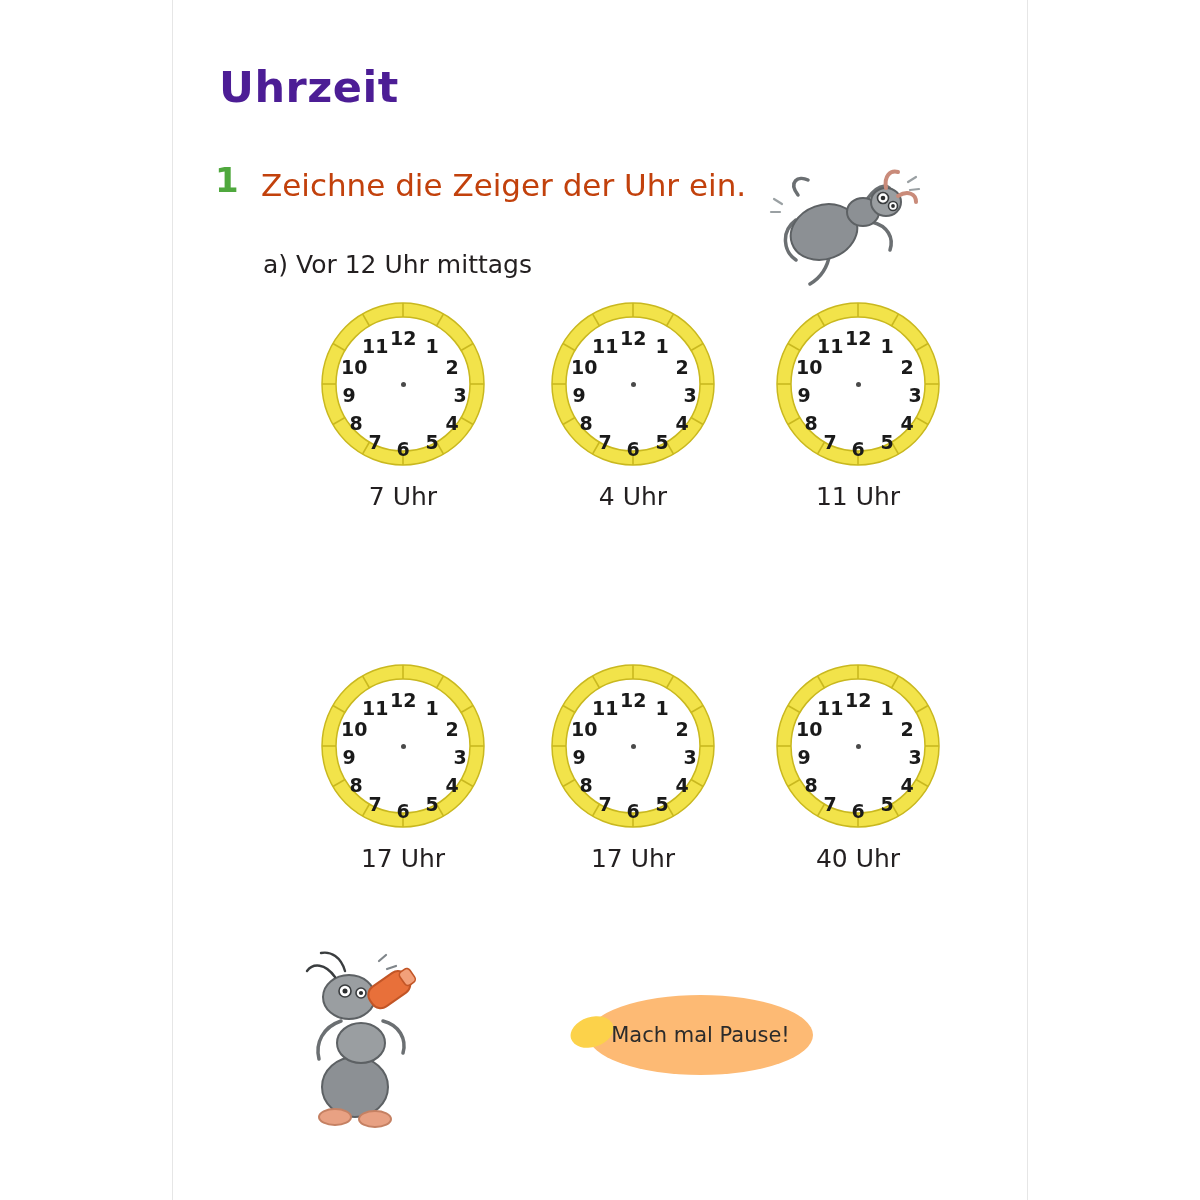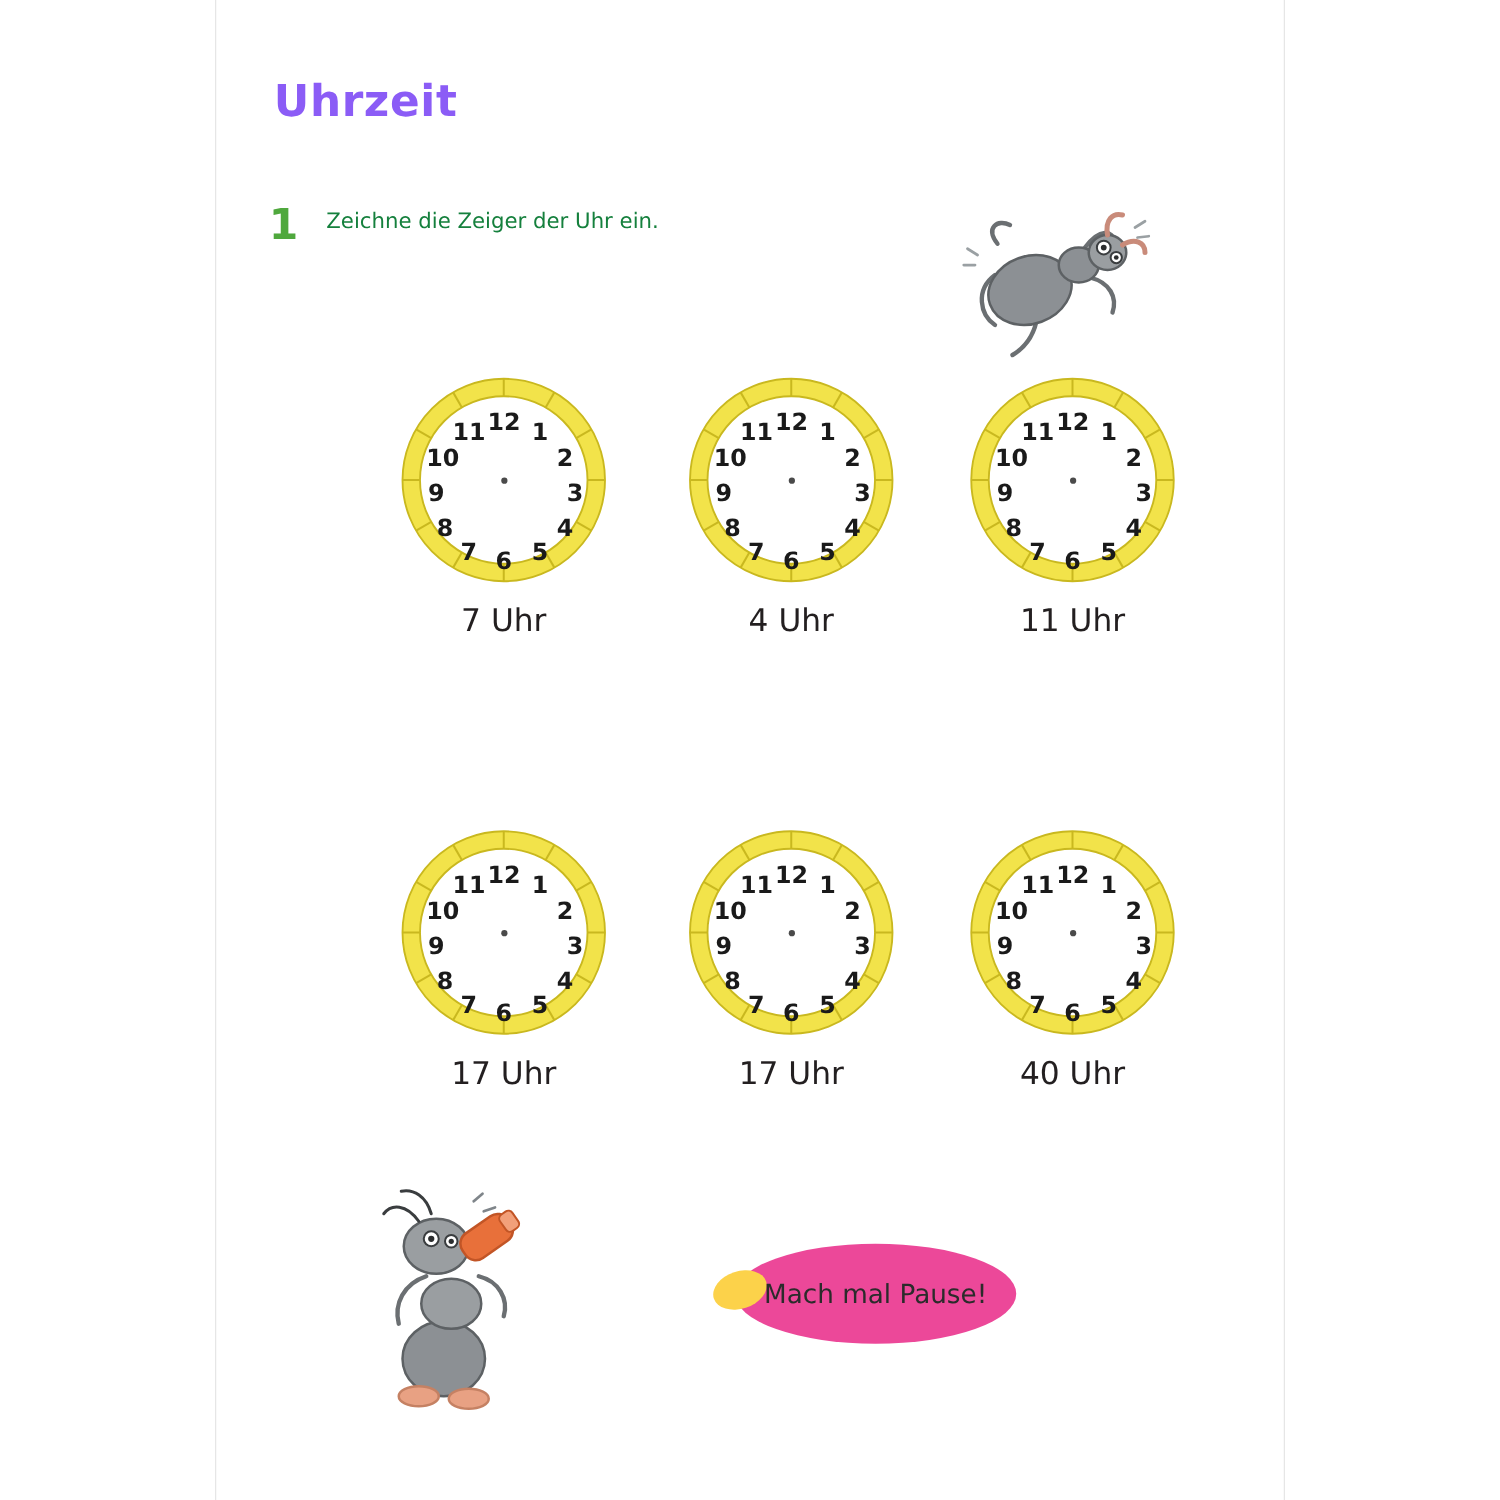--- a/index.html
+++ b/index.html
@@ -22,39 +22,39 @@
     background: #ffffff;
     border-left: 1px solid #e6e6e6;
     border-right: 1px solid #e6e6e6;
     box-sizing: border-box;
   }
   .title {
     position: absolute;
     left: 46px;
     top: 62px;
     font-family: "DejaVu Sans", sans-serif;
-    font-size: 35px;
+    font-size: 43px;
     font-weight: 600;
-    color: #8b5cf6;
+    color: #4c1d95;
     letter-spacing: 0.5px;
   }
   .task-number {
     position: absolute;
     left: 42px;
     top: 160px;
     font-size: 34px;
     font-weight: 700;
     color: #4fa83d;
   }
   .task-text {
     position: absolute;
     left: 88px;
     top: 167px;
-    font-size: 17px;
-    color: #15803d;
+    font-size: 31px;
+    color: #c2410c;
   }
   .sub-label {
     position: absolute;
     font-size: 25px;
     color: #231f20;
   }
   .sub-a { left: 90px; top: 250px; }
   .sub-b { left: 90px; top: 611px; }
 
   
@@ -102,21 +102,21 @@
   
   .clock-wrap .clock-caption { position: relative; }
 
   
   .bubble {
     position: absolute;
     left: 415px;
     top: 995px;
     width: 225px;
     height: 80px;
-    background: #ec4899;
+    background: #fdba74;
     border-radius: 50% / 50%;
   }
   .bubble-text {
     position: absolute;
     left: 0;
     top: 0;
     width: 225px;
     height: 80px;
     display: flex;
     align-items: center;
@@ -140,20 +140,21 @@
 </head>
 <body>
 
 <div class="page">
 
   <div class="title">Uhrzeit</div>
 
   <div class="task-number">1</div>
   <div class="task-text">Zeichne die Zeiger der Uhr ein.</div>
 
+  <div class="sub-label sub-a">a) Vor 12 Uhr mittags</div>
 
   <div class="clock-wrap" style="left:140px; top:300px;">
     <div class="clock">
       <svg class="ring" viewBox="0 0 168 168">
         <circle cx="84" cy="84" r="81" fill="#f2e34a" stroke="#c9b81f" stroke-width="1.5"></circle>
         <circle cx="84" cy="84" r="67" fill="#ffffff" stroke="#c9b81f" stroke-width="1.5"></circle>
         <g stroke="#c9b81f" stroke-width="1.6">
           <line x1="84" y1="3" x2="84" y2="17"></line>
           <line x1="124.5" y1="13.9" x2="117.5" y2="26"></line>
           <line x1="154.1" y1="43.5" x2="142" y2="50.5"></line>

